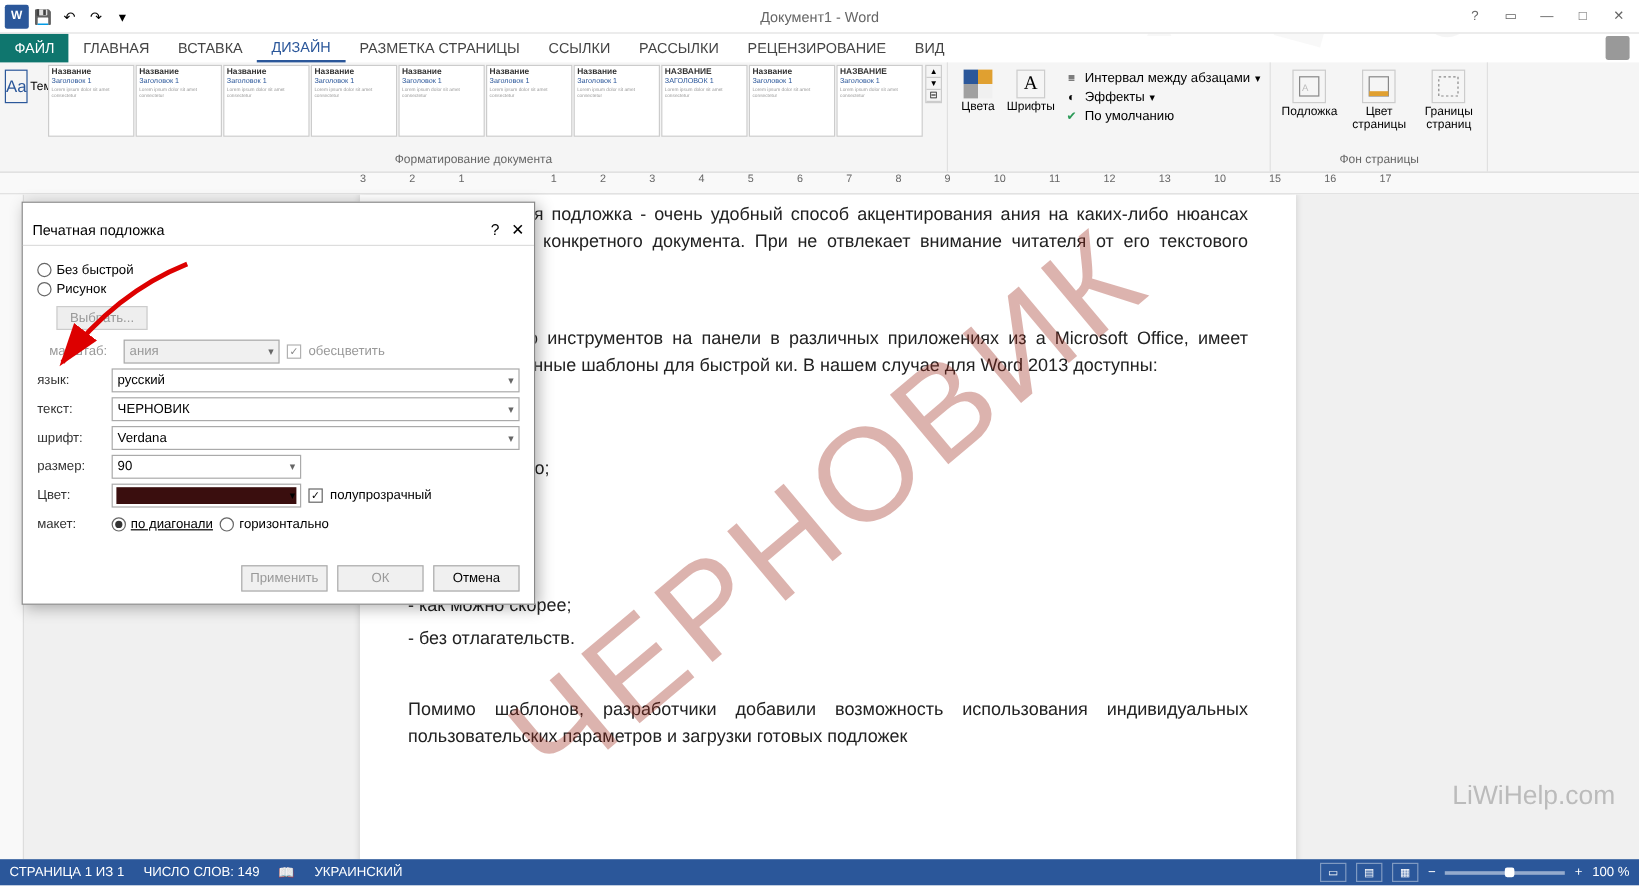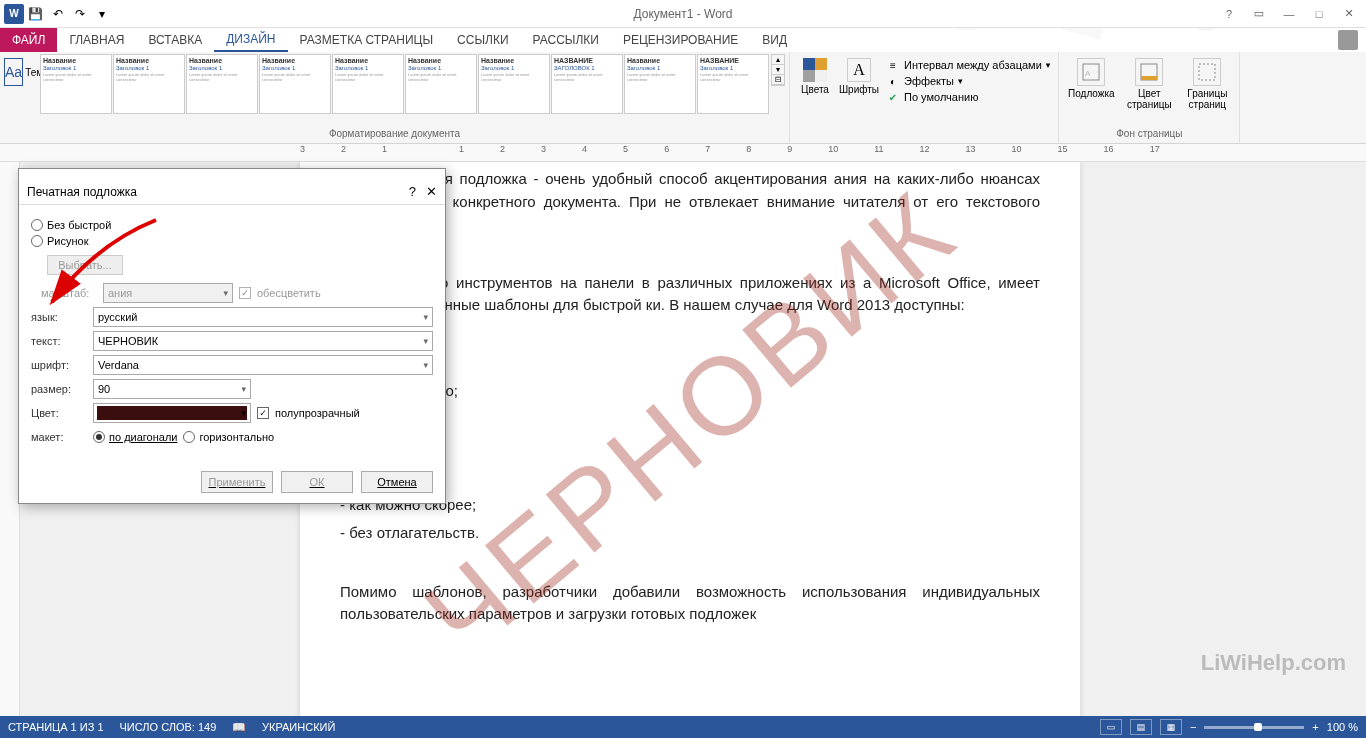--- a/index.html
+++ b/index.html
@@ -10,21 +10,21 @@
 .qat { display: flex; align-items: center; gap: 2px; padding-left: 4px; }
 .qat-icon { width: 20px; height: 20px; display: flex; align-items: center; justify-content: center; font-size: 12px; }
 .word-icon { width: 20px; height: 20px; background: #2b579a; color: #fff; display: flex; align-items: center; justify-content: center; font-size: 10px; font-weight: bold; border-radius: 2px; }
 .title-text { position: absolute; left: 50%; transform: translateX(-50%); font-size: 12px; color: #666; }
 .window-controls { margin-left: auto; display: flex; gap: 4px; padding-right: 4px; }
 .win-ctrl { width: 26px; height: 20px; display: flex; align-items: center; justify-content: center; font-size: 11px; color: #666; }
 
 
 .ribbon-tabs { height: 24px; background: #fff; display: flex; align-items: stretch; }
 .ribbon-tab { padding: 0 12px; font-size: 12px; color: #444; display: flex; align-items: center; cursor: pointer; }
-.ribbon-tab.file { background: #be185d; color: #fff; }
+.ribbon-tab.file { background: #0f766e; color: #fff; }
 .ribbon-tab.active { color: #2b579a; border-bottom: 2px solid #2b579a; }
 .user-area { margin-left: auto; display: flex; align-items: center; gap: 6px; padding-right: 8px; }
 .user-avatar { width: 20px; height: 20px; background: #999; border-radius: 2px; }
 
 
 .ribbon { height: 92px; background: #f5f5f5; border-bottom: 1px solid #d4d4d4; display: flex; }
 .ribbon-group { border-right: 1px solid #e0e0e0; display: flex; flex-direction: column; padding: 2px 4px; }
 .ribbon-group-label { font-size: 10px; color: #666; text-align: center; margin-top: auto; padding-bottom: 2px; }
 .ribbon-group-content { display: flex; gap: 2px; flex: 1; align-items: flex-start; }
 .themes-btn { width: 34px; display: flex; flex-direction: row; align-items: center; gap: 2px; padding-top: 4px; }
@@ -51,21 +51,21 @@
 .ruler { height: 18px; background: #f9f9f9; border-bottom: 1px solid #ddd; font-size: 9px; color: #666; position: relative; padding-left: 300px; }
 .ruler-marks { display: flex; gap: 36px; }
 
 
 .doc-container { position: absolute; top: 162px; left: 0; right: 0; bottom: 22px; background: #f0f0f0; overflow: hidden; }
 .vruler { position: absolute; left: 0; top: 0; bottom: 0; width: 20px; background: #f9f9f9; border-right: 1px solid #ddd; }
 .page { position: absolute; left: 300px; top: 0; width: 780px; min-height: 1000px; background: #fff; box-shadow: 0 0 6px rgba(0,0,0,0.15); padding: 0 40px; font-family: Georgia, serif; font-size: 15px; line-height: 1.5; color: #222; }
 .page p { margin: 6px 0; text-align: justify; }
 .page .list-item { margin-left: 0; }
 .watermark { position: absolute; left: 50%; top: 260px; transform: translate(-50%, -50%) rotate(-40deg); font-size: 110px; font-weight: 400; color: rgba(155, 38, 23, 0.35); font-family: Verdana, sans-serif; letter-spacing: 6px; pointer-events: none; white-space: nowrap; }
-.site-mark { position: absolute; right: 20px; bottom: 40px; font-size: 22px; color: #bbb; font-weight: 700; font-family: Arial; }
+.site-mark { position: absolute; right: 20px; bottom: 40px; font-size: 22px; color: #bbb; font-weight: 400; font-family: Arial; }
 
 
 .dialog { position: absolute; left: 18px; top: 168px; width: 428px; background: #fff; border: 1px solid #888; box-shadow: 3px 3px 12px rgba(0,0,0,0.3); font-size: 11px; z-index: 100; }
 .dialog-title { height: 26px; display: flex; align-items: center; padding: 0 8px; border-bottom: 1px solid #ddd; margin-top: 10px; }
 .dialog-title-text { font-size: 12px; }
 .dialog-title-ctrls { margin-left: auto; display: flex; gap: 10px; font-size: 13px; }
 .dialog-body { padding: 10px 12px; }
 .radio-row { display: flex; align-items: center; gap: 4px; margin: 4px 0; }
 .radio { width: 12px; height: 12px; border: 1px solid #666; border-radius: 50%; display: inline-flex; align-items: center; justify-content: center; }
 .radio.checked::after { content: ''; width: 6px; height: 6px; background: #333; border-radius: 50%; }
@@ -76,21 +76,21 @@
 .field-input { flex: 1; height: 20px; border: 1px solid #aaa; padding: 0 4px; font-size: 11px; background: #fff; display: flex; align-items: center; }
 .field-input.dd { position: relative; }
 .field-input.dd::after { content: '▾'; position: absolute; right: 4px; font-size: 9px; color: #666; }
 .field-input.disabled { background: #f0f0f0; color: #999; }
 .field-input.narrow { max-width: 130px; }
 .color-swatch-field { flex: 1; max-width: 158px; height: 20px; border: 1px solid #aaa; display: flex; align-items: center; position: relative; }
 .color-swatch-field .sw { flex: 1; height: 14px; margin: 0 3px; background: #3a0e0e; }
 .color-swatch-field::after { content: '▾'; position: absolute; right: 4px; font-size: 9px; }
 .checkbox { width: 12px; height: 12px; border: 1px solid #666; display: inline-flex; align-items: center; justify-content: center; font-size: 9px; }
 .checkbox.checked::after { content: '✓'; }
-.dialog-buttons { display: flex; gap: 8px; justify-content: flex-end; padding: 10px 12px; text-decoration: underline; }
+.dialog-buttons { display: flex; gap: 8px; justify-content: flex-end; padding: 10px 12px; }
 .dlg-btn { width: 72px; height: 22px; border: 1px solid #aaa; background: #f0f0f0; font-size: 11px; }
 .dlg-btn.disabled { color: #999; }
 
 
 .red-arrow { position: absolute; left: 46px; top: 214px; z-index: 200; pointer-events: none; }
 
 
 .status-bar { position: absolute; bottom: 0; left: 0; right: 0; height: 22px; background: #2b579a; color: #fff; display: flex; align-items: center; font-size: 11px; padding: 0 8px; gap: 16px; }
 .status-right { margin-left: auto; display: flex; align-items: center; gap: 8px; }
 .view-btn { width: 22px; height: 16px; border: 1px solid rgba(255,255,255,0.4); display: flex; align-items: center; justify-content: center; font-size: 9px; }

